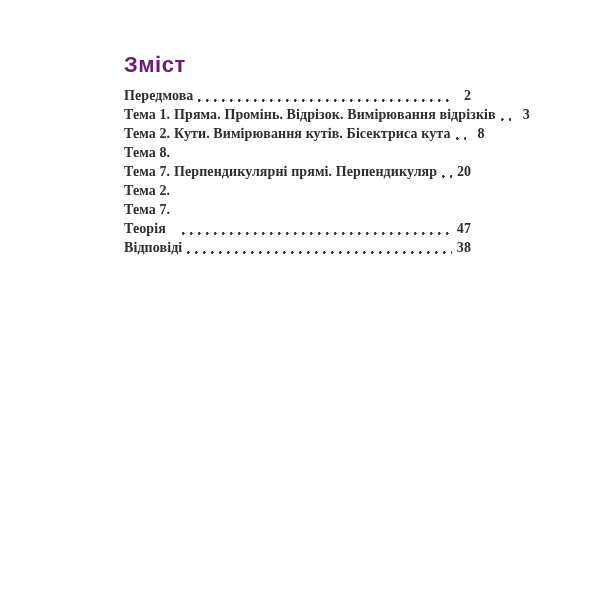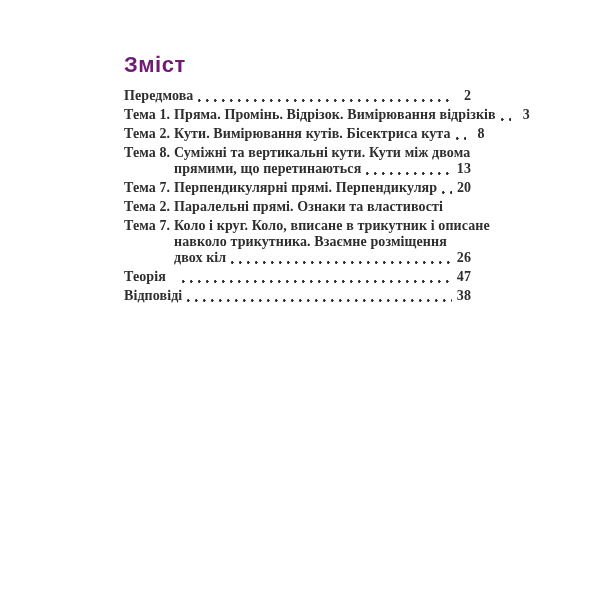--- a/index.html
+++ b/index.html
@@ -118,59 +118,41 @@
         <div class="lineflex">
           <span class="t">Кути. Вимірювання кутів. Бісектриса кута</span>
           <span class="leader"></span>
           <span class="pg">8</span>
         </div>
       </div>
     </div>
 
     <div class="entry">
       <span class="label">Тема 8.</span>
-      <div class="body">
-        <div class="line">Суміжні та вертикальні кути. Кути між двома</div>
-        <div class="lineflex">
-          <span class="t">прямими, що перетинаються</span>
-          <span class="leader"></span>
-          <span class="pg">13</span>
-        </div>
-      </div>
     </div>
 
     <div class="entry">
       <span class="label">Тема 7.</span>
       <div class="body">
         <div class="lineflex">
           <span class="t">Перпендикулярні прямі. Перпендикуляр</span>
           <span class="leader"></span>
           <span class="pg">20</span>
         </div>
       </div>
     </div>
 
     <div class="entry">
       <span class="label">Тема 2.</span>
       <div class="body">
-        <div class="line">Паралельні прямі. Ознаки та властивості</div>
       </div>
     </div>
 
     <div class="entry">
       <span class="label">Тема 7.</span>
-      <div class="body">
-        <div class="line">Коло і круг. Коло, вписане в трикутник і описане</div>
-        <div class="line">навколо трикутника. Взаємне розміщення</div>
-        <div class="lineflex">
-          <span class="t">двох кіл</span>
-          <span class="leader"></span>
-          <span class="pg">26</span>
-        </div>
-      </div>
     </div>
 
     <div class="entry">
       <div class="body">
         <div class="lineflex">
           <span class="t">Теорія</span>
           <span class="leader gap"></span>
           <span class="pg">47</span>
         </div>
       </div>

